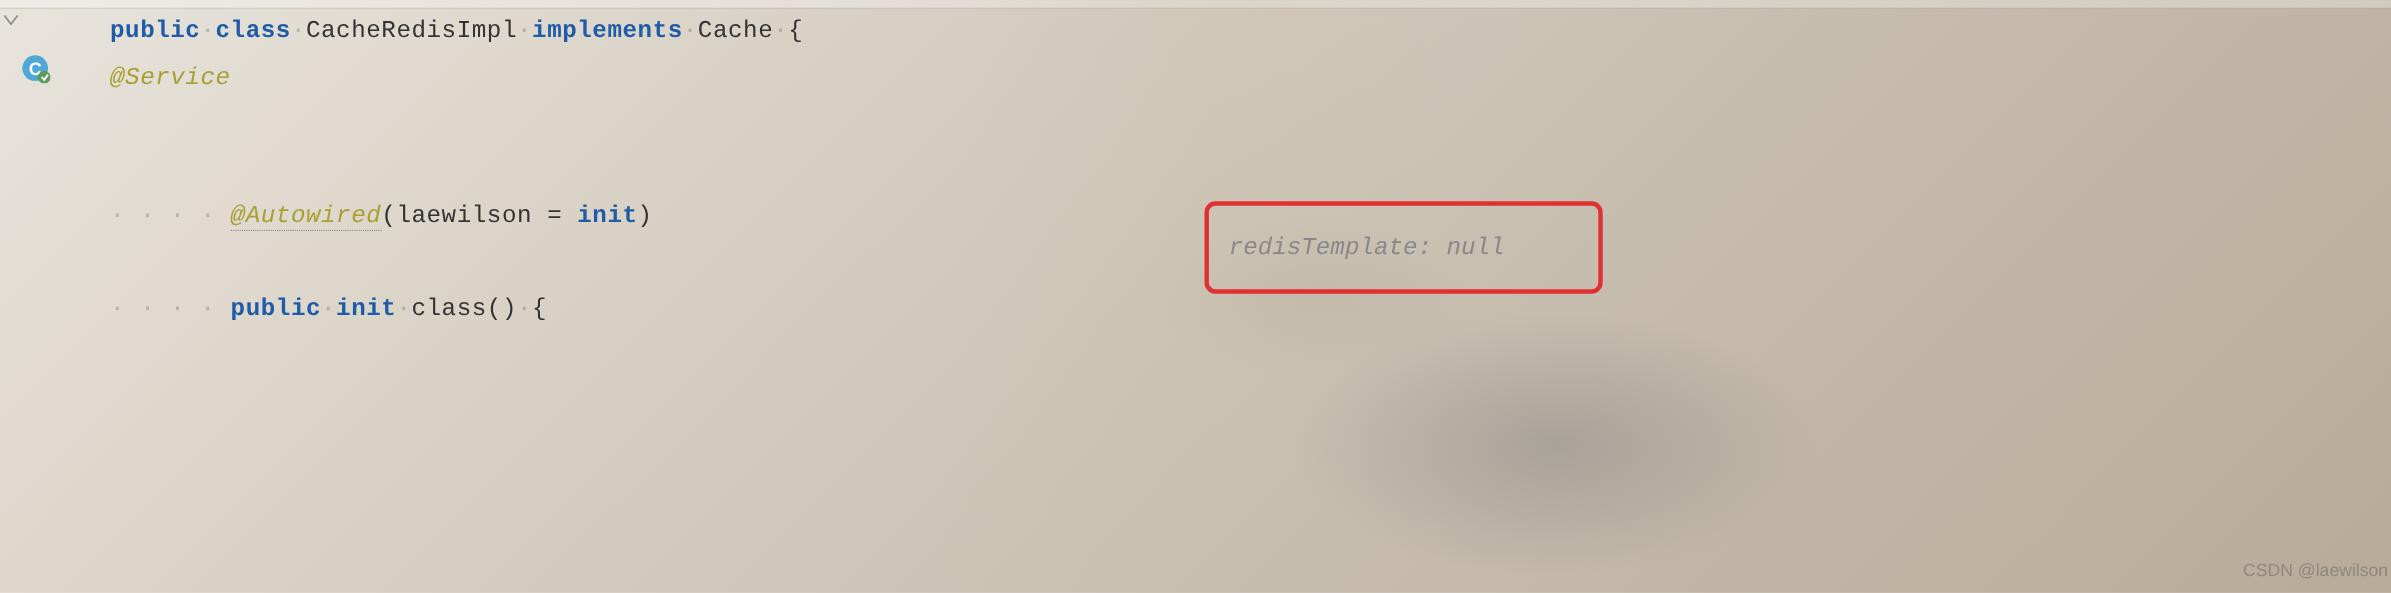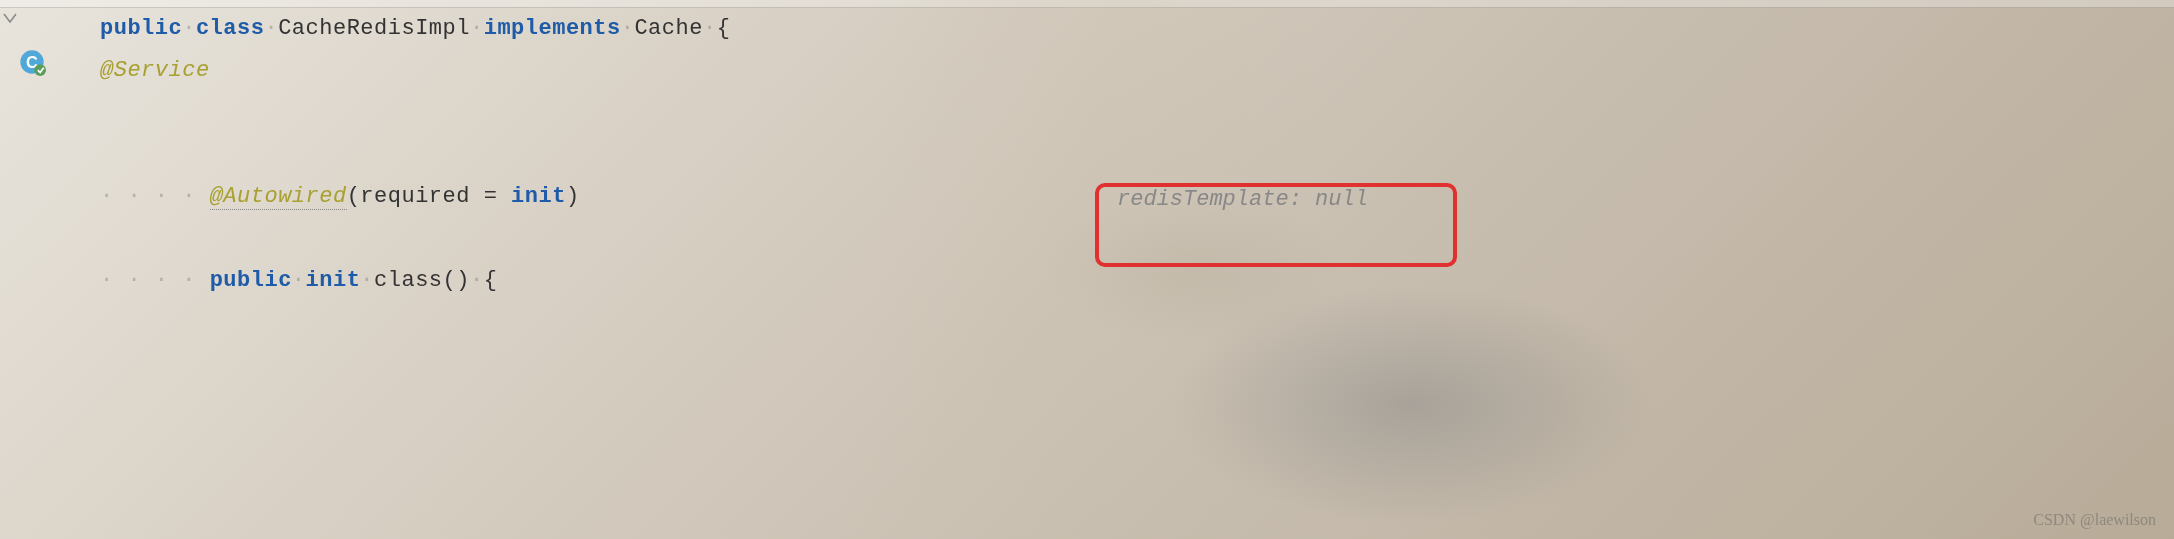--- a/index.html
+++ b/index.html
@@ -80,32 +80,33 @@
     .dots { color: rgba(100,100,100,0.35); }
     .inlay-box {
       position: absolute;
       left: 1095px;
       top: 183px;
       width: 362px;
       height: 84px;
       border: 4px solid #e03030;
       border-radius: 10px;
       display: flex;
+      align-items: center;
       padding-left: 18px;
     }
     .inlay-text {
       color: #888;
       font-style: italic;
       font-size: 22px;
     }
     .watermark {
       position: absolute;
-      right: 18px;
+      right: 3px;
       bottom: 10px;
-      font-family: Liberation Serif, serif;
+      font-family: Liberation Sans, sans-serif;
       font-size: 16px;
       color: rgba(100,100,100,0.5);
     }
   </style>
 </head>
 <body>
 
 <div class="tabbar"></div>
 
 <div class="gutter">
@@ -123,21 +124,21 @@
   <svg viewBox="0 0 20 20">
     <path d="M4 6 L10 14 L16 6" fill="none" stroke="#888" stroke-width="1.5"></path>
   </svg>
 </div>
 
 <div class="code-area">
   <div class="line"><span class="kw">public</span><span class="dots">·</span><span class="kw">class</span><span class="dots">·</span><span class="type">CacheRedisImpl</span><span class="dots">·</span><span class="kw">implements</span><span class="dots">·</span><span class="type">Cache</span><span class="dots">·</span><span class="paren">{</span></div>
   <div class="line"><span class="anno">@Service</span></div>
   <div class="line"></div>
   <div class="line"></div>
-  <div class="line"><span class="dots">· · · · </span><span class="anno autowired">@Autowired</span><span class="paren">(</span><span class="plain">required</span><span class="plain"> = </span><span class="kw">init</span><span class="paren">)</span></div>
+  <div class="line"><span class="dots">· · · · </span><span class="anno autowired">@Autowired</span><span class="paren">(</span><span class="plain">laewilson</span><span class="plain"> = </span><span class="kw">init</span><span class="paren">)</span></div>
   <div class="line"></div>
   <div class="line"><span class="dots">· · · · </span><span class="kw">public</span><span class="dots">·</span><span class="kw">init</span><span class="dots">·</span><span class="plain">class()</span><span class="dots">·</span><span class="paren">{</span></div>
 </div>
 
 <div class="inlay-box">
   <span class="inlay-text">redisTemplate: null</span>
 </div>
 
 <div class="watermark">CSDN @laewilson</div>
 

